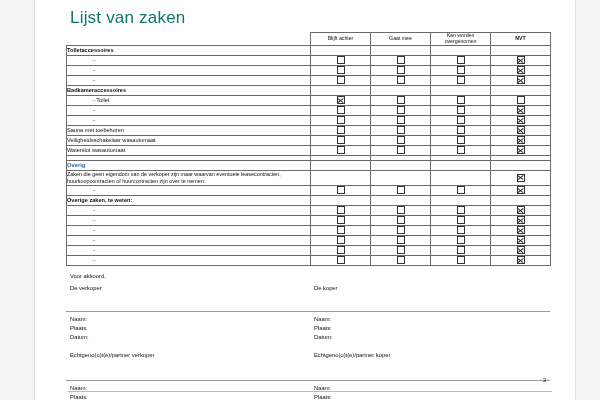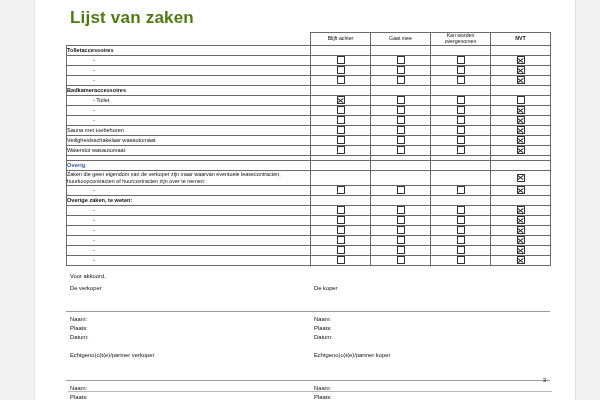--- a/index.html
+++ b/index.html
@@ -35,23 +35,23 @@
     border-left: 1px solid #e2e2e2;
   }
   .content {
     position: absolute;
     left: 34px;
     right: 24px;
     top: 0;
     bottom: 0;
   }
   .title {
-    color: #4d7c0f;
+    color: #0f766e;
     font-size: 17px;
-    font-weight: bold;
+    font-weight: normal;
     letter-spacing: 0.2px;
     padding: 8px 0 4px 36px;
   }
 
   table.main {
     border-collapse: collapse;
     table-layout: fixed;
     margin-left: 32px;
     width: 484px;
     font-size: 5.6px;

